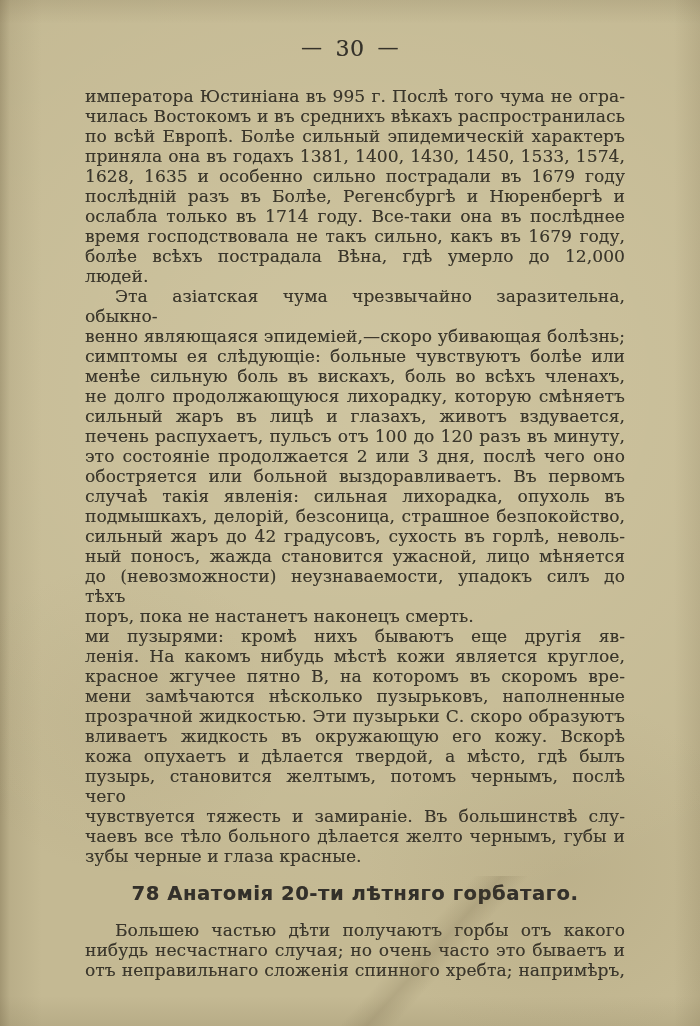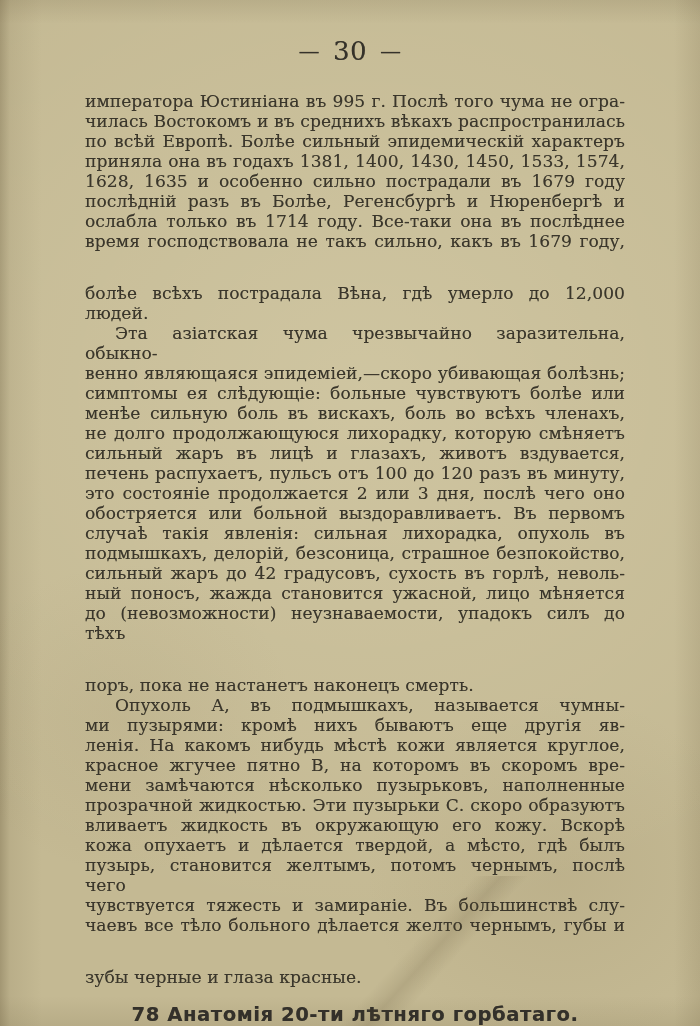--- a/index.html
+++ b/index.html
@@ -36,39 +36,39 @@
   }
   .page-header{
     padding-top:36px;
     text-align:center;
     font-size:21px;
     color:#35322a;
     letter-spacing:0.5px;
     text-shadow:0.2px 0.2px 0.4px rgba(53,50,42,0.5);
   }
   .page-header .dash{margin:0 13px;position:relative;top:-2px;}
-  .page-header .pagenum{font-size:26px;}
+  .page-header .pagenum{font-size:22px;}
   .text-block{
     width:540px;
     margin:25px 75px 0 85px;
     font-size:17px;
     line-height:20px;
     letter-spacing:0.1px;
     text-shadow:0.2px 0.2px 0.4px rgba(58,54,43,0.45);
   }
   .paragraph{margin:0;}
   .line{
     text-align:justify;
     text-align-last:justify;
     white-space:nowrap;      
     width:100%;
     display:block;
   }
   .line{white-space:normal;}
-  .line.last{text-align-last:left;margin-top:32px;}
+  .line.last{text-align-last:left;}
   .line.indent{text-indent:30px;}
   .section-heading{
     font-family:"DejaVu Sans","Liberation Sans",sans-serif;
     font-weight:bold;
     font-size:19.5px;
     letter-spacing:0.6px;
     text-align:center;
     margin:18px 0 16px 0;
     color:#33302a;
     text-shadow:0.2px 0.2px 0.4px rgba(51,48,42,0.5);
@@ -104,21 +104,20 @@
         <div class="line">это состояніе продолжается 2 или 3 дня, послѣ чего оно</div>
         <div class="line">обостряется или больной выздоравливаетъ. Въ первомъ</div>
         <div class="line">случаѣ такія явленія: сильная лихорадка, опухоль въ</div>
         <div class="line">подмышкахъ, делорій, безсоница, страшное безпокойство,</div>
         <div class="line">сильный жаръ до 42 градусовъ, сухость въ горлѣ, неволь-</div>
         <div class="line">ный поносъ, жажда становится ужасной, лицо мѣняется</div>
         <div class="line">до (невозможности) неузнаваемости, упадокъ силъ до тѣхъ</div>
         <div class="line last">поръ, пока не настанетъ наконецъ смерть.</div>
       </div>
       <div class="paragraph">
-        <div class="line indent">Опухоль А, въ подмышкахъ, называется чумны-</div>
         <div class="line">ми пузырями: кромѣ нихъ бываютъ еще другія яв-</div>
         <div class="line">ленія. На какомъ нибудь мѣстѣ кожи является круглое,</div>
         <div class="line">красное жгучее пятно В, на которомъ въ скоромъ вре-</div>
         <div class="line">мени замѣчаются нѣсколько пузырьковъ, наполненные</div>
         <div class="line">прозрачной жидкостью. Эти пузырьки С. скоро образуютъ</div>
         <div class="line">вливаетъ жидкость въ окружающую его кожу. Вскорѣ</div>
         <div class="line">кожа опухаетъ и дѣлается твердой, а мѣсто, гдѣ былъ</div>
         <div class="line">пузырь, становится желтымъ, потомъ чернымъ, послѣ чего</div>
         <div class="line">чувствуется тяжесть и замираніе. Въ большинствѣ слу-</div>
         <div class="line">чаевъ все тѣло больного дѣлается желто чернымъ, губы и</div>

